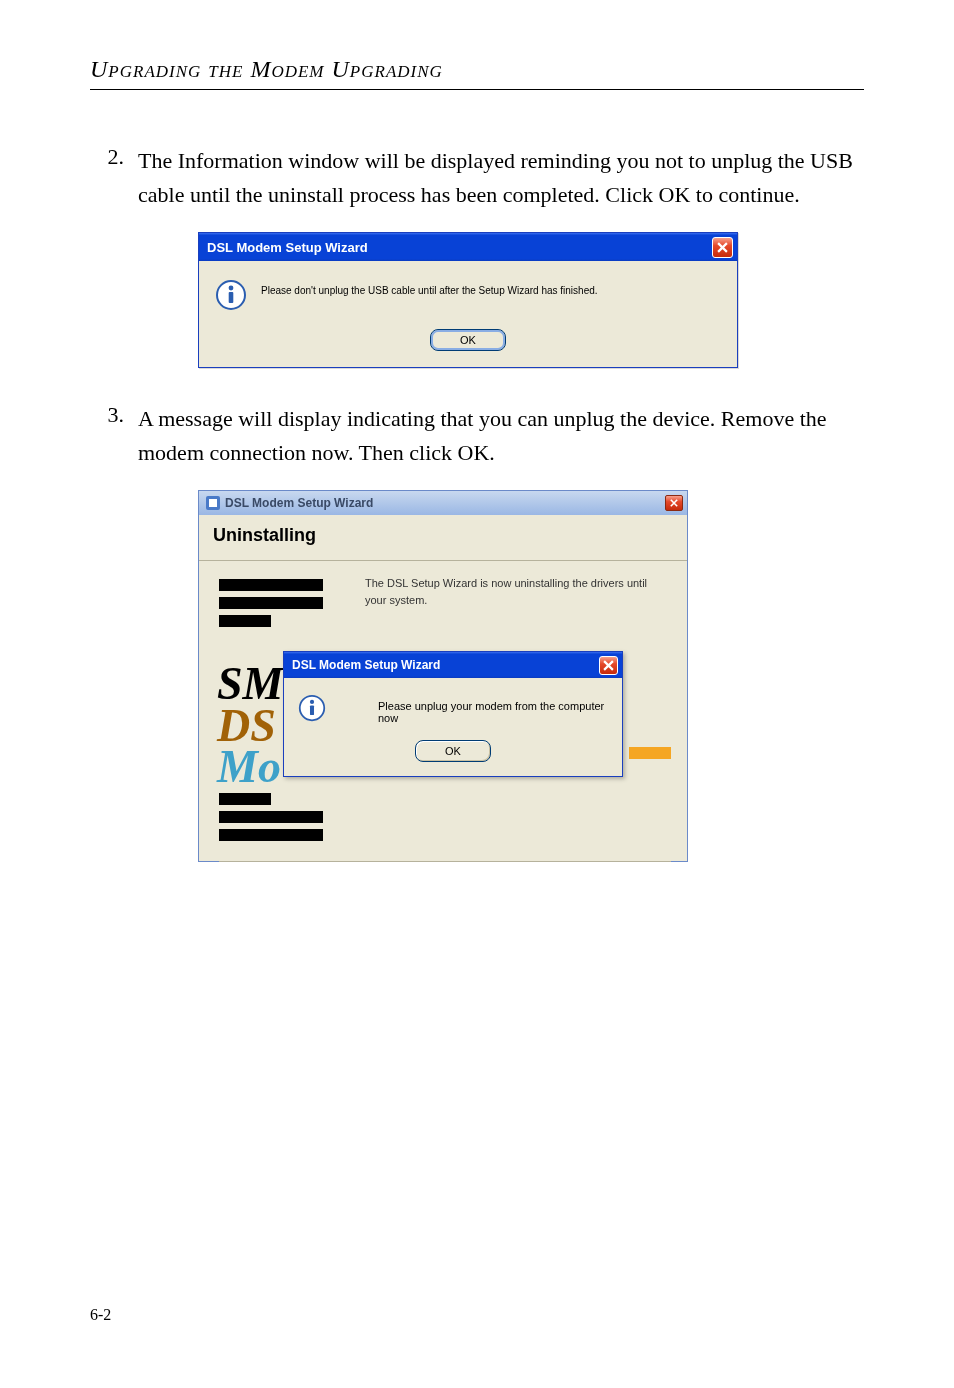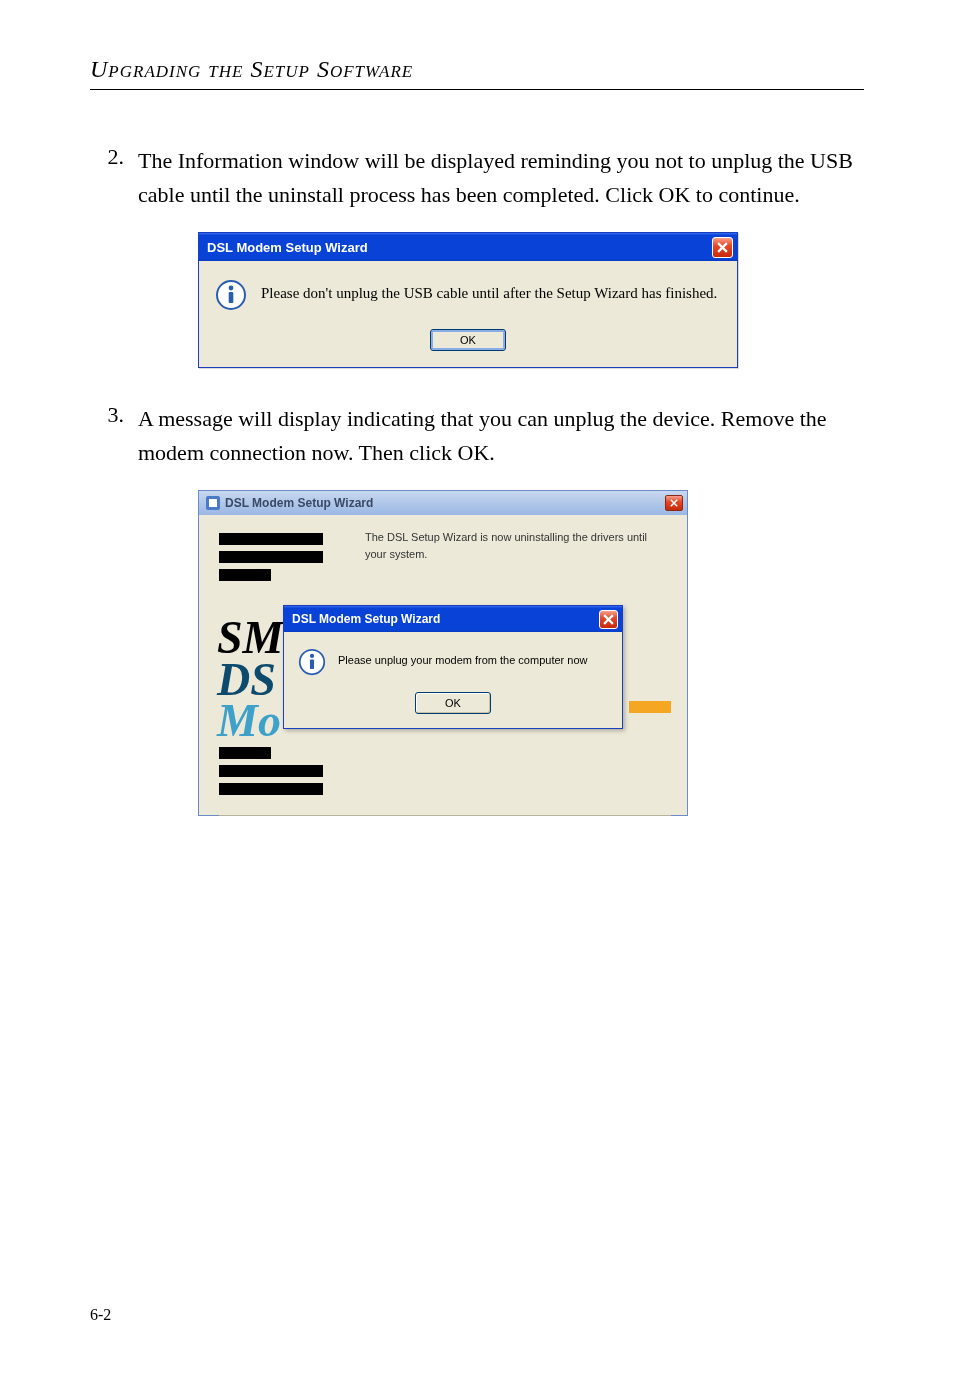--- a/index.html
+++ b/index.html
@@ -82,28 +82,28 @@
     padding: 18px 16px 10px 16px;
     display: flex;
     align-items: flex-start;
     gap: 14px;
   }
   .info-icon {
     width: 32px; height: 32px; flex-shrink: 0;
     display: flex; align-items: center; justify-content: center;
   }
   .info-icon svg { width: 32px; height: 32px; }
-  .dlg1 .msg { font-size: 15px; color: #000; padding-top: 6px; font-family: Liberation Serif, serif; }
+  .dlg1 .msg { font-size: 10px; color: #000; padding-top: 6px; }
   .dlg1 .btnrow { text-align: center; padding: 8px 0 16px 0; }
   .winbtn {
     min-width: 76px;
     height: 22px;
     background: #ece9d8;
     border: 1px solid #003c74;
-    border-radius: 3px;
+    border-radius: 8px;
     font-family: Tahoma, sans-serif;
     font-size: 11px;
     box-shadow: inset 1px 1px 0 #fff, inset -1px -1px 0 #c9c1a3;
     cursor: pointer;
   }
   .winbtn.default { box-shadow: inset 0 0 0 2px #89ade4, inset 1px 1px 0 #fff; }
 
   
   .dlg2 {
     width: 490px;
@@ -165,21 +165,21 @@
     left: 18px;
     top: 102px;
     width: 70px;
     font-family: "Times New Roman", serif;
     font-style: italic;
     font-weight: bold;
     line-height: 0.9;
   }
   .brand .l1 { font-size: 46px; color: #000; }
   .brand .l1 .s { color: #000; }
-  .brand .l2 { font-size: 46px; color: #0c4a6e; }
+  .brand .l2 { font-size: 46px; color: #a16207; }
   .brand .l3 { font-size: 46px; color: #3ea1c9; font-style: italic; }
   .thumbs2 {
     position: absolute;
     left: 20px; top: 232px;
     width: 104px;
   }
 
   
   .dlg3 {
     position: absolute;
@@ -196,21 +196,21 @@
     background: linear-gradient(to bottom, #3a6ef0 0%, #0842d6 8%, #0842d6 92%, #0a3bc0 100%);
     display: flex; align-items: center;
     padding: 0 4px 0 8px;
     color: #fff; font-weight: bold; font-size: 12px;
   }
   .dlg3 .titlebar .tt { flex: 1; }
   .dlg3 .content {
     padding: 16px 14px 8px 14px;
     display: flex; align-items: flex-start; gap: 12px;
   }
-  .dlg3 .msg { font-size: 11px; padding-top: 6px; }
+  .dlg3 .msg { font-size: 11px; padding-top: 6px; margin-left: 40px; }
   .dlg3 .btnrow { text-align: center; padding: 8px 0 14px 0; }
 
   .accent-bar {
     position: absolute;
     right: 16px;
     top: 186px;
     width: 42px;
     height: 12px;
     background: #f5a623;
     z-index: 1;
@@ -226,21 +226,21 @@
     position: absolute;
     left: 90px;
     bottom: 64px;
     font-size: 16px;
   }
 </style>
 </head>
 <body>
 
 <div class="page">
-  <div class="section-title">Upgrading the Setup Software</div>
+  <div class="section-title">Upgrading the Modem Upgrading</div>
   <hr class="hr">
 
   <ol class="ol">
     <li>
       <span class="num">2.</span>
       <div class="body">The Information window will be displayed reminding you not to unplug the USB cable until the uninstall process has been completed. Click OK to continue.</div>
 
       <div class="figure">
         <div class="dlg1">
           <div class="titlebar">
@@ -280,20 +280,23 @@
                   <rect x="1" y="1" width="14" height="14" rx="2" fill="#4a7ac8"></rect>
                   <rect x="4" y="4" width="8" height="8" fill="#fff"></rect>
                 </svg>
             </span>
             <span class="tt">DSL Modem Setup Wizard</span>
             <div class="closebtn-sm">
               <svg viewBox="0 0 10 10">
                   <path d="M1 1 L9 9 M9 1 L1 9" stroke="#fff" stroke-width="2" fill="none"></path>
                 </svg>
             </div>
+          </div>
+          <div class="header2">
+            <div class="htitle">Uninstalling</div>
           </div>
           <div class="maincontent">
             <div class="thumbs">
               <div class="thumb"></div>
               <div class="thumb"></div>
               <div class="thumb" style="width:52px"></div>
             </div>
             <div class="progress-desc">The DSL Setup Wizard is now uninstalling the drivers until your system.</div>
 
             <div class="brand">

